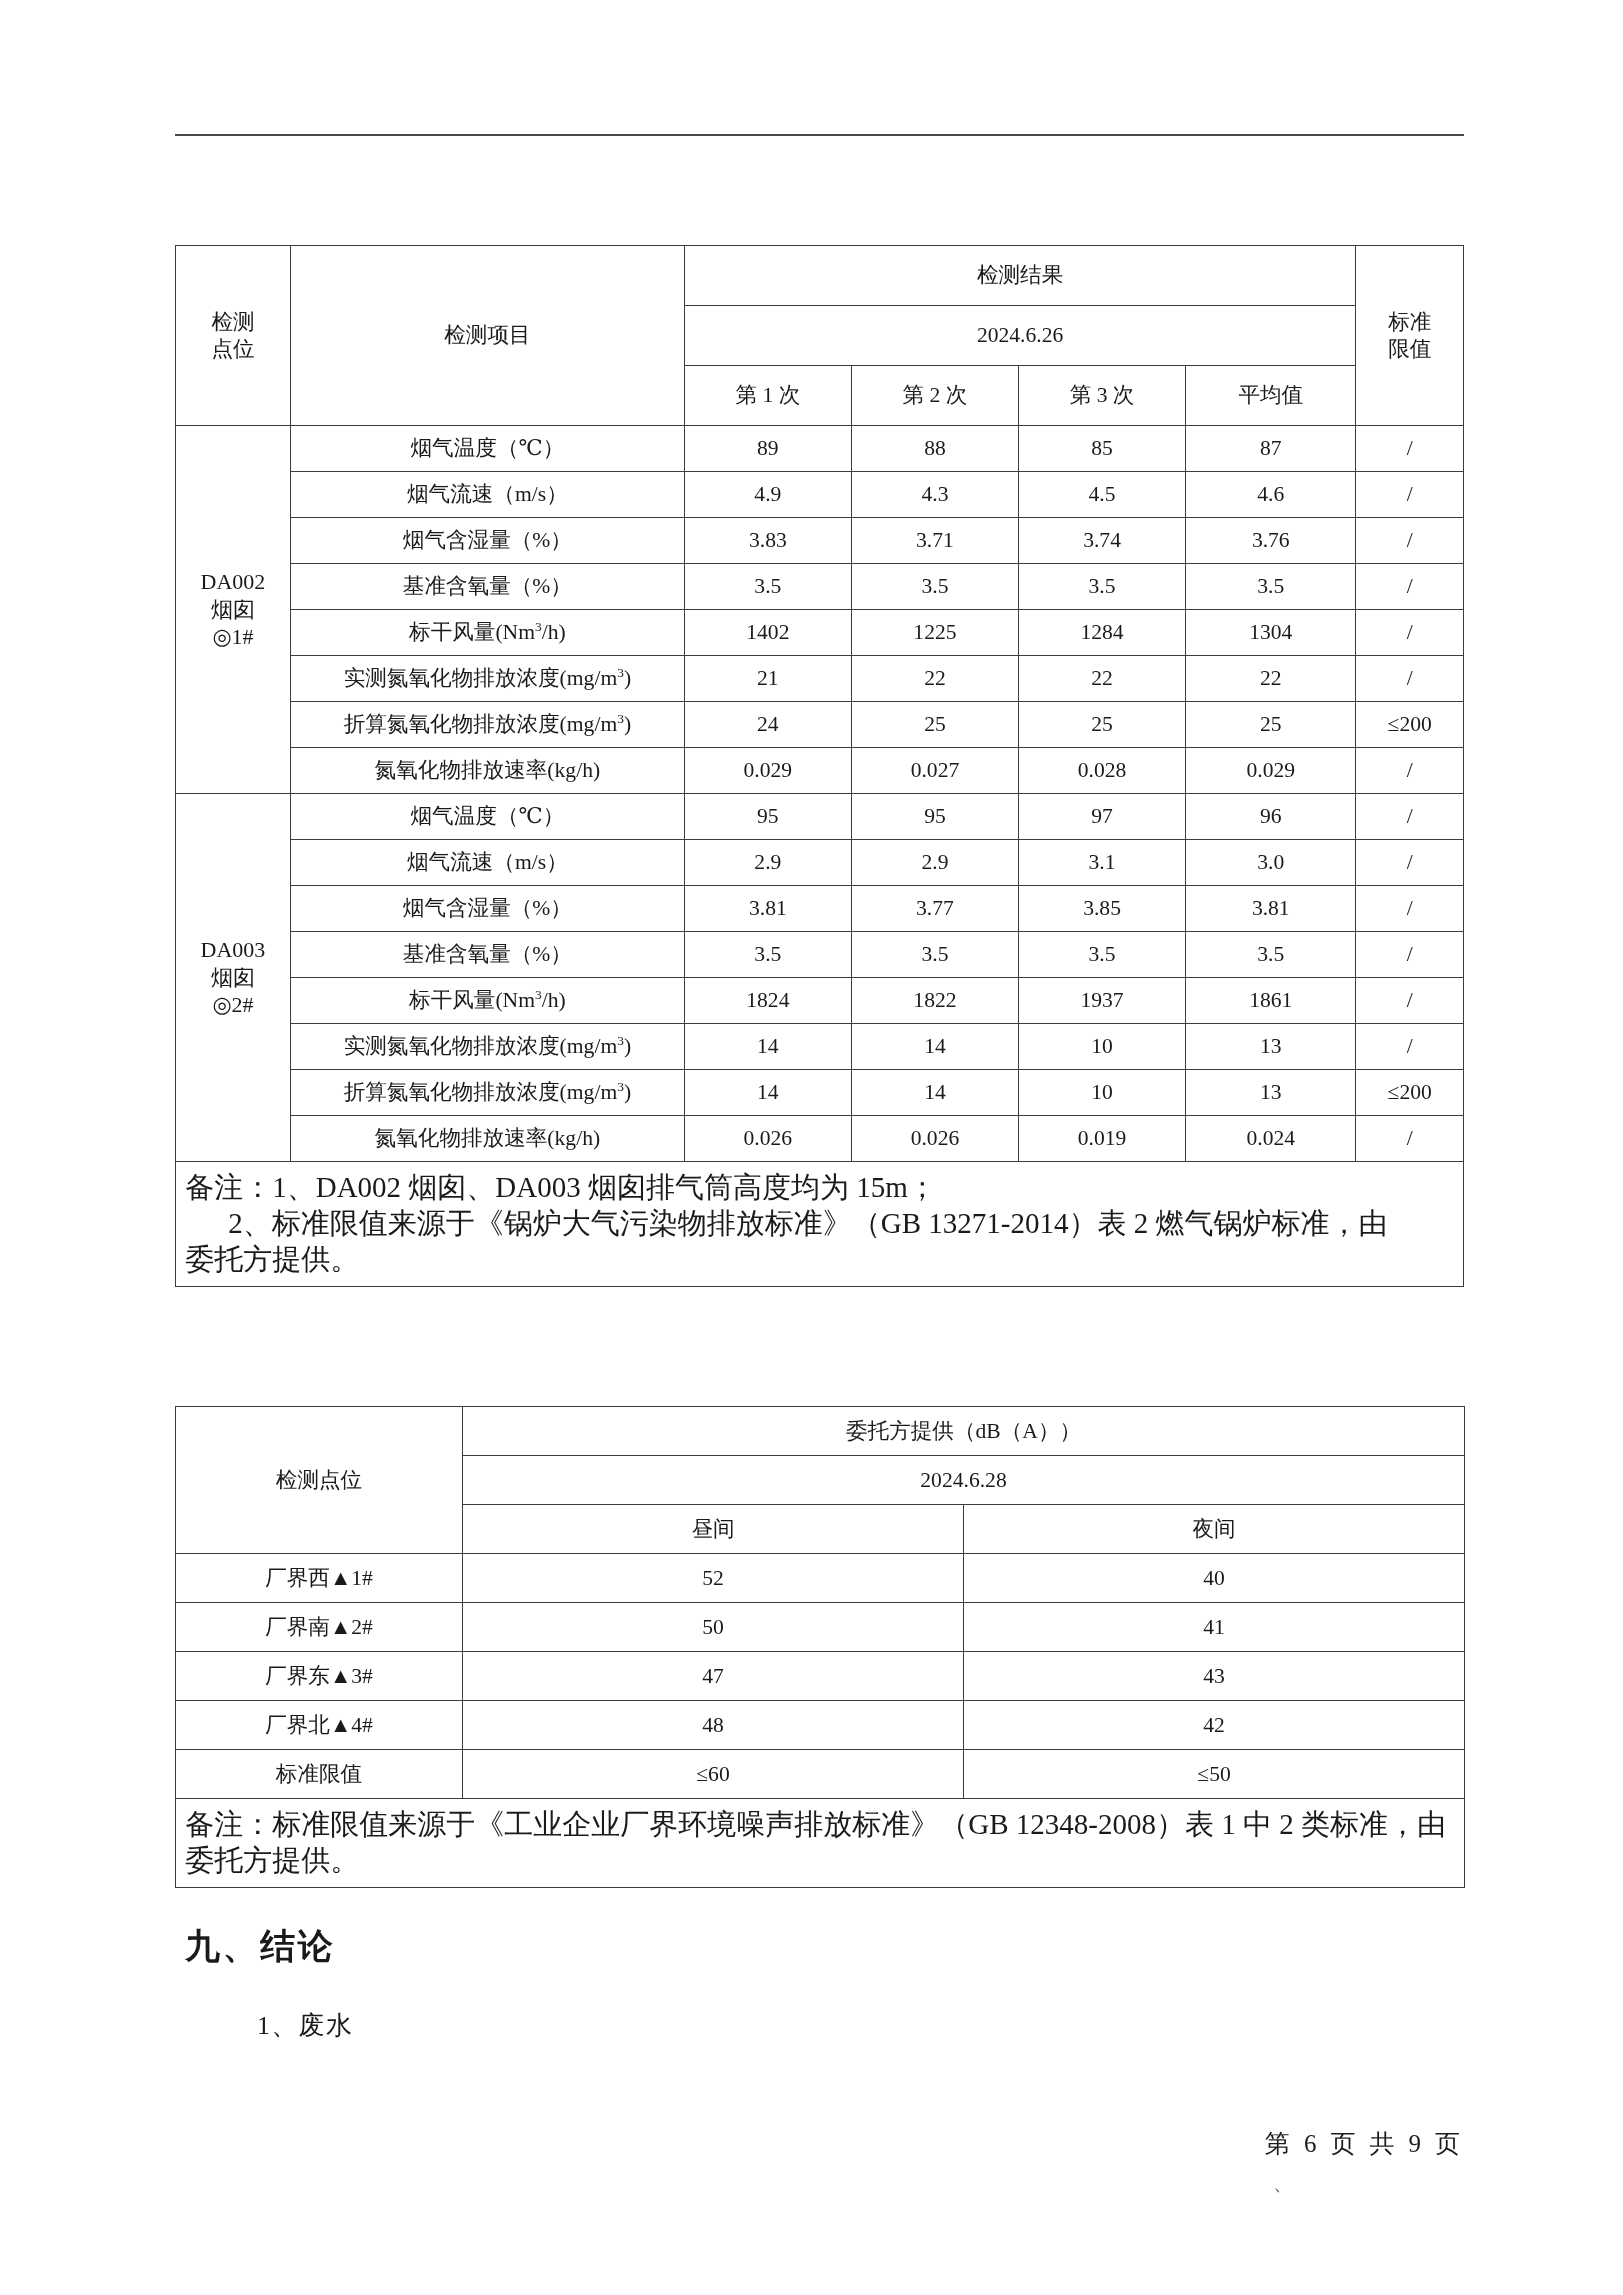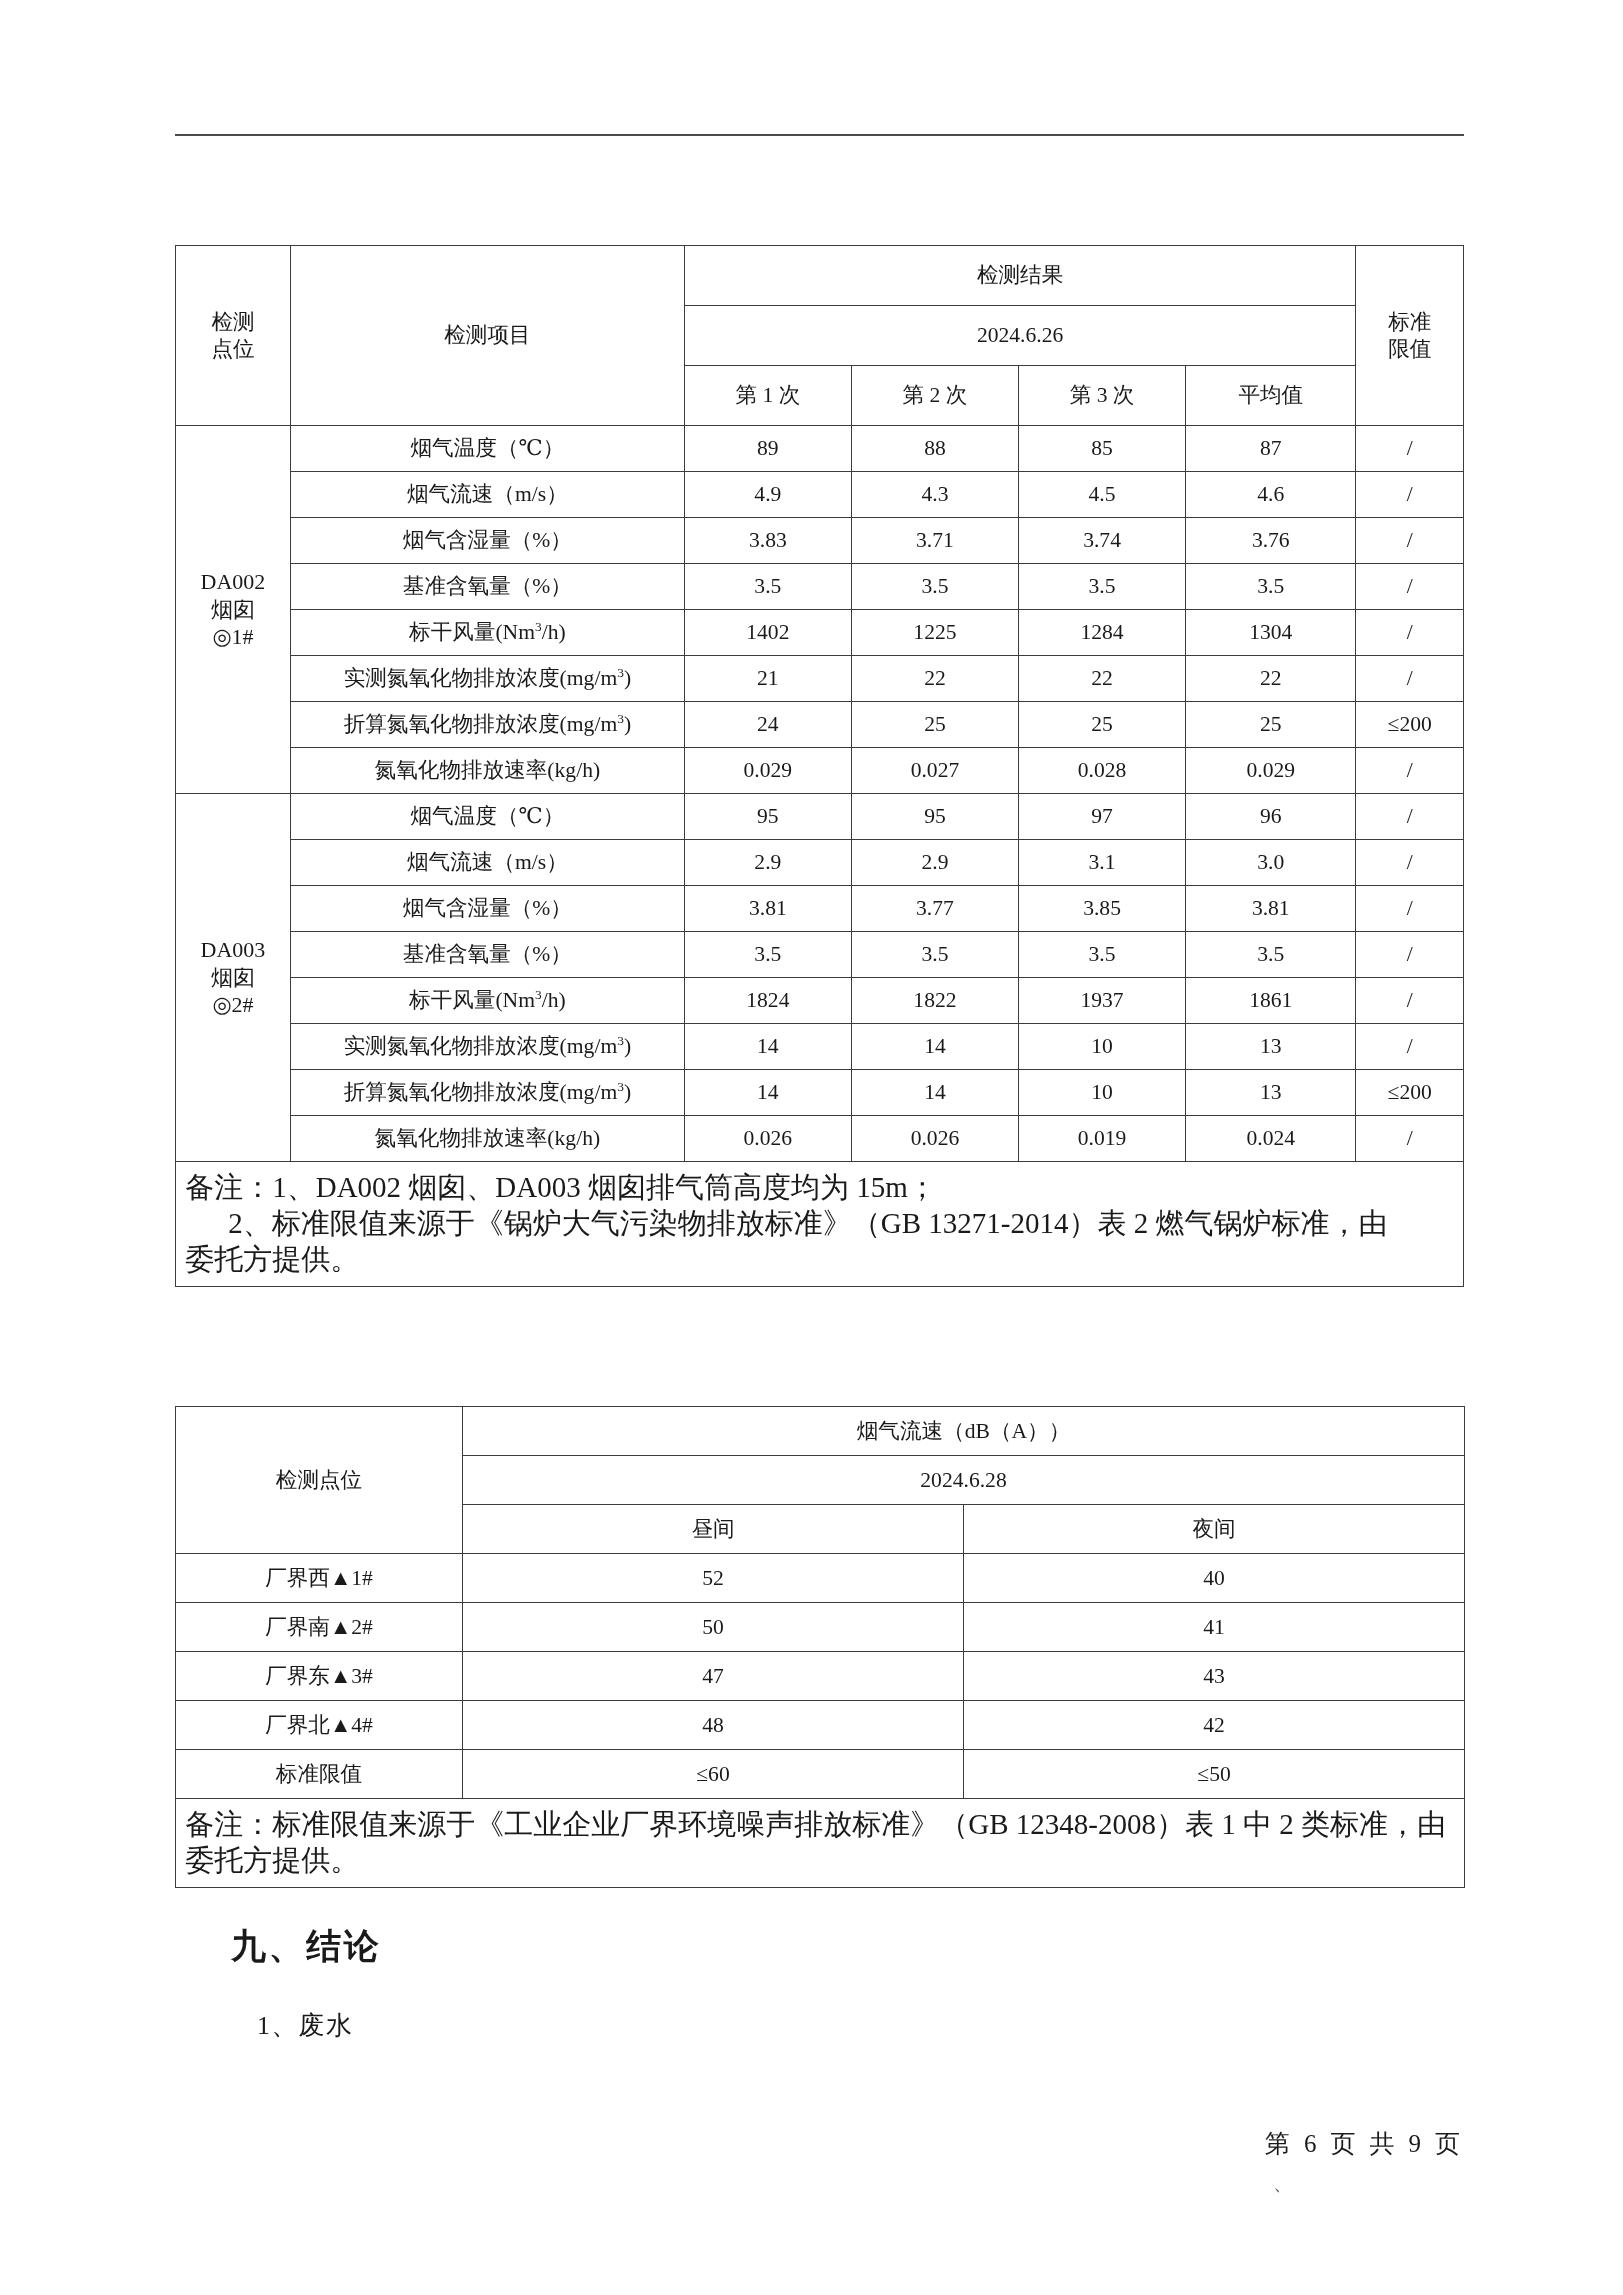--- a/index.html
+++ b/index.html
@@ -74,21 +74,20 @@
   #table3 .c-point { width:287px; }
   #table3 .c-day   { width:501px; }
   #table3 .c-night { width:501px; }
   #table3 td { height:48px; }
 
   
   .conclusion-h {
     position:absolute; left:185px; top:1923px;
     font-size:35px; font-weight:bold; letter-spacing:2.6px;
     font-family:"Liberation Sans","DejaVu Sans",sans-serif;
-    margin-left:46px;
   }
   .conclusion-item {
     position:absolute; left:257px; top:2008px;
     font-size:26px; letter-spacing:1.3px;
   }
 
   
   .footer {
     position:absolute; right:159px; top:2127px;
     font-size:25px; letter-spacing:3.9px;
@@ -285,21 +284,21 @@
 
   <table class="rpt" id="table3">
     <colgroup>
       <col class="c-point">
         <col class="c-day">
         <col class="c-night">
     </colgroup>
     <tbody>
       <tr>
         <td rowspan="3" class="cell-bold">检测点位</td>
-        <td colspan="2" class="cell-bold">烟气流速（dB（A））</td>
+        <td colspan="2" class="cell-bold">委托方提供（dB（A））</td>
       </tr>
       <tr>
         <td colspan="2" class="cell-bold">2024.6.28</td>
       </tr>
       <tr>
         <td class="cell-bold">昼间</td>
         <td class="cell-bold">夜间</td>
       </tr>
     </tbody>
     <tbody id="t3-body">

